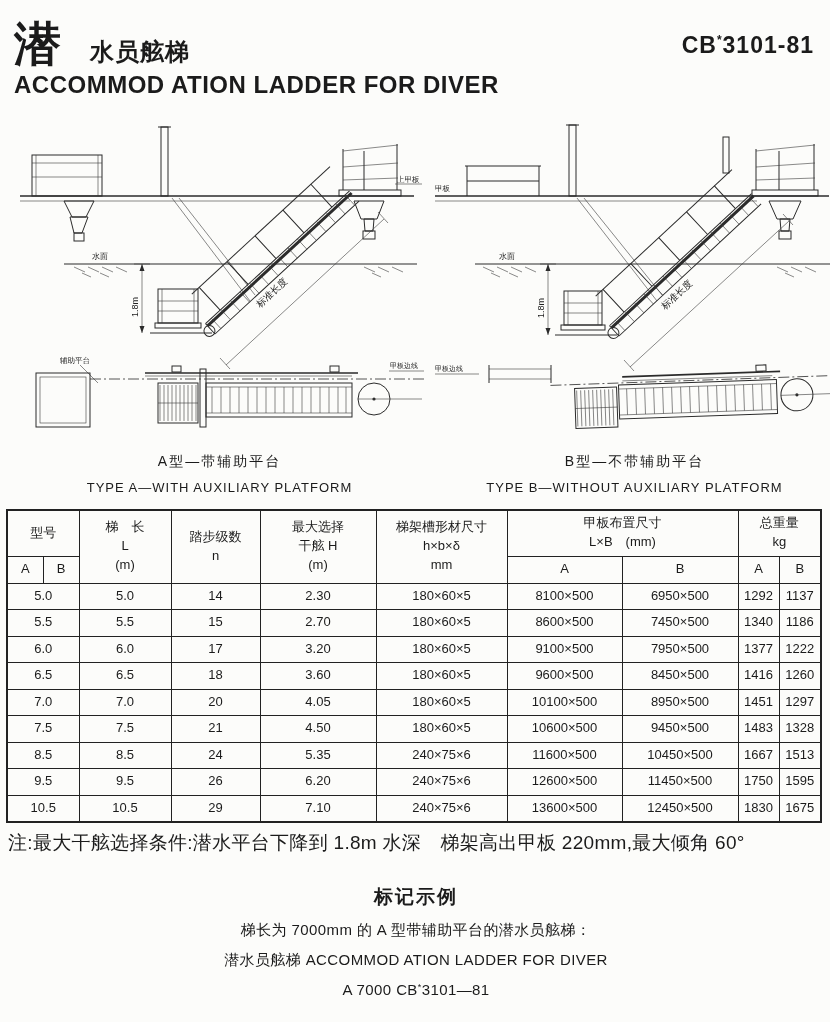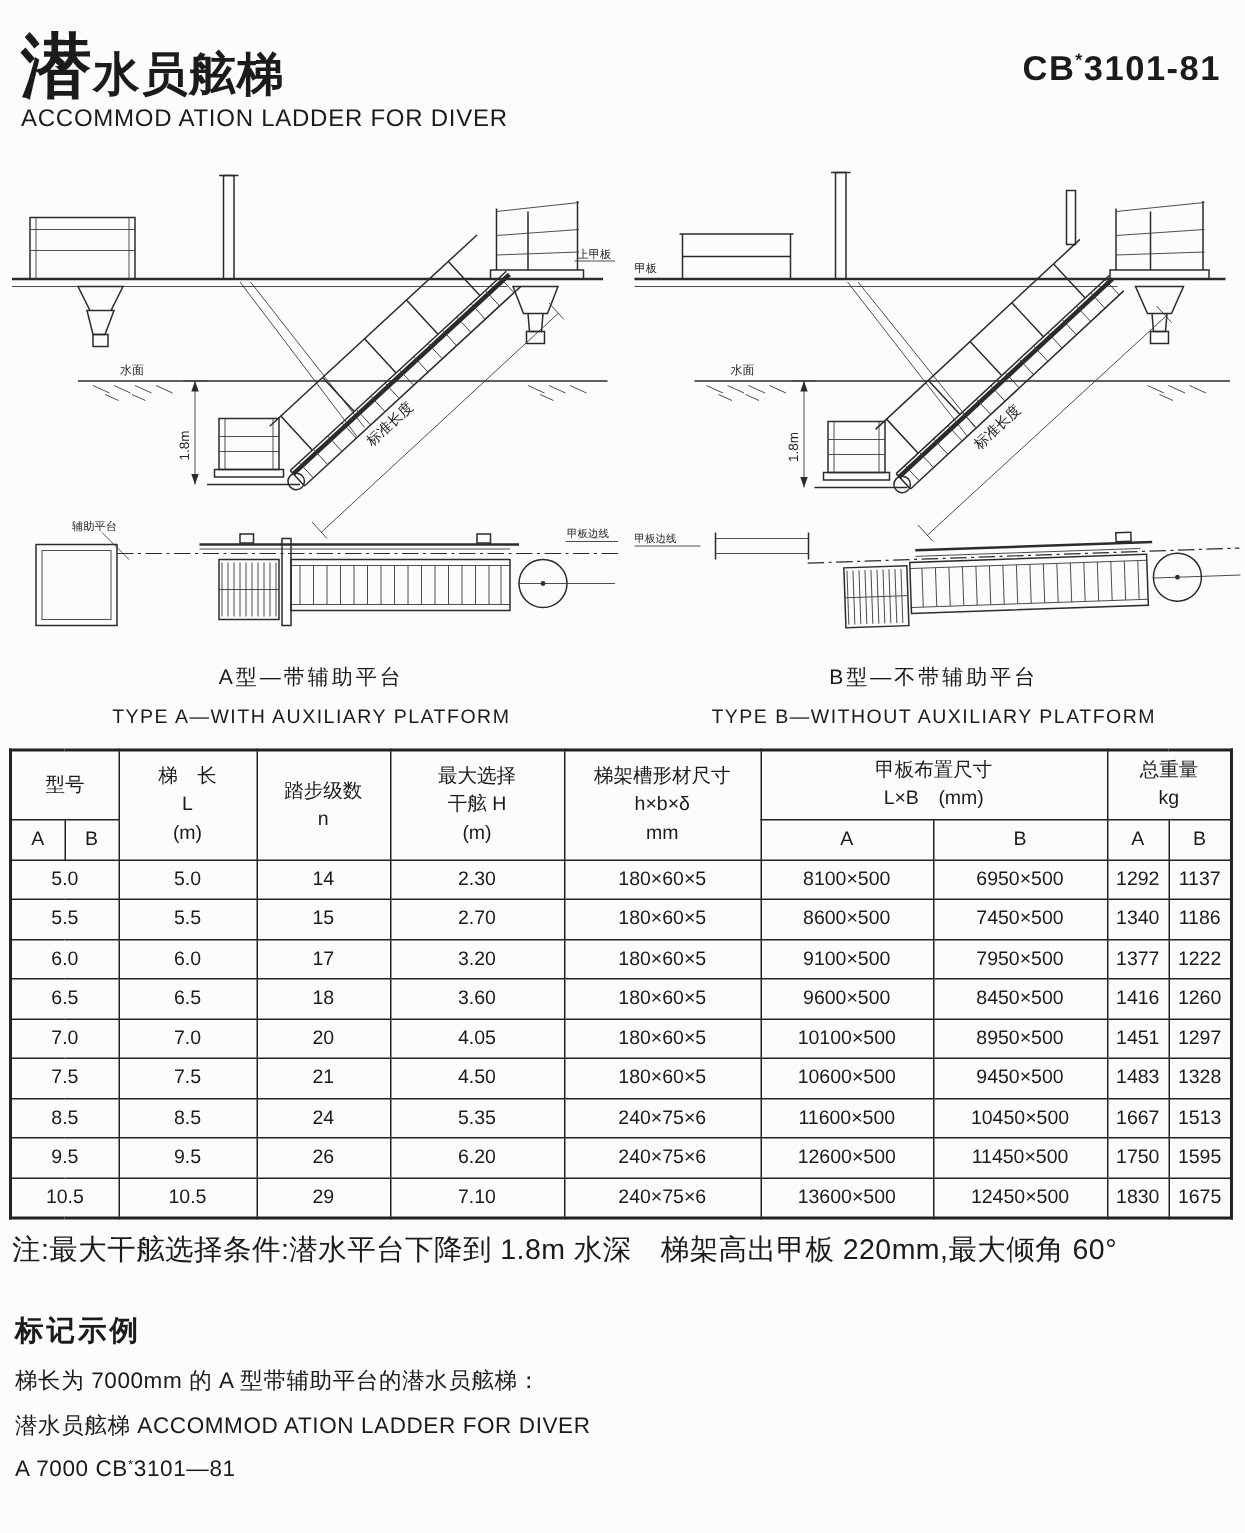--- a/index.html
+++ b/index.html
@@ -5,27 +5,27 @@
   * { margin:0; padding:0; box-sizing:border-box; }
   html,body { background:#e8e8e6; }
   body { font-family:"Liberation Sans","DejaVu Sans",sans-serif; color:#1b1b1b; }
   .page { position:relative; width:830px; height:1022px; background:#fcfcfa; margin:0 auto; overflow:hidden; }
 
   
   .hdr { padding:20px 16px 0 14px; }
   .title-row { display:flex; justify-content:space-between; align-items:flex-end; }
   .title { font-weight:bold; letter-spacing:1px; line-height:1; }
   .title .big { font-size:47px; }
-  .title .rest { font-size:31px; }
+  .title .rest { font-size:24px;margin-left:28px; }
   .std-no { font-size:23px; font-weight:bold; padding-bottom:8px; letter-spacing:1px; }
   .std-no sup { font-size:12px; vertical-align:9px; }
-  .subtitle { font-size:16px; font-weight:normal; margin-top:4px; letter-spacing:0.5px; }
+  .subtitle { font-size:24px; font-weight:bold; margin-top:4px; letter-spacing:0.5px; }
 
   
-  .figures { display:flex; margin-top:12px; }
+  .figures { display:flex; margin-top:12px;padding-left:12px; }
   .figure { width:415px; }
   .figure svg { display:block; }
   .cap-cn { text-align:center; font-size:14px; margin-top:10px; letter-spacing:2px; }
   .cap-en { text-align:center; font-size:13px; font-weight:normal; margin-top:9px; letter-spacing:1px; }
   .ln   { stroke:#2b2b2b; fill:none; stroke-width:1; }
   .lnT  { stroke:#2b2b2b; fill:none; stroke-width:1.7; }
   .lnt  { stroke:#3a3a3a; fill:none; stroke-width:0.6; }
   .dark { fill:#2b2b2b; stroke:none; }
   .dd   { stroke:#2b2b2b; fill:none; stroke-width:0.8; stroke-dasharray:11 3 2 3; }
   svg text { fill:#222; font-family:"Liberation Sans","DejaVu Sans",sans-serif; }
@@ -34,21 +34,21 @@
   .spec-table { margin:14px 8px 0 6px; border-collapse:collapse; width:814px; table-layout:fixed;
                 border:2px solid #222; }
   .spec-table th, .spec-table td { border:1px solid #222; text-align:center; vertical-align:middle;
                 font-size:13px; font-weight:normal; white-space:pre-line; line-height:1.45; }
   .spec-table tr.h1 th { height:46px; }
   .spec-table tr.h2 th { height:27px; }
   .spec-table td { height:26.5px; }
 
   
   .note { margin:7px 8px 0 8px; font-size:19px; letter-spacing:0.3px; }
-  .marking { margin:28px 8px 0 10px; }
+  .marking { margin:28px 8px 0 10px;text-align:center; }
   .marking h2 { font-size:19px; font-weight:bold; letter-spacing:2px; }
   .marking p { font-size:15px; margin-top:11px; letter-spacing:0.4px; }
   .marking sup { font-size:9px; vertical-align:5px; }
 </style>
 </head>
 <body>
 
 <div class="page">
 
   <div class="hdr">

